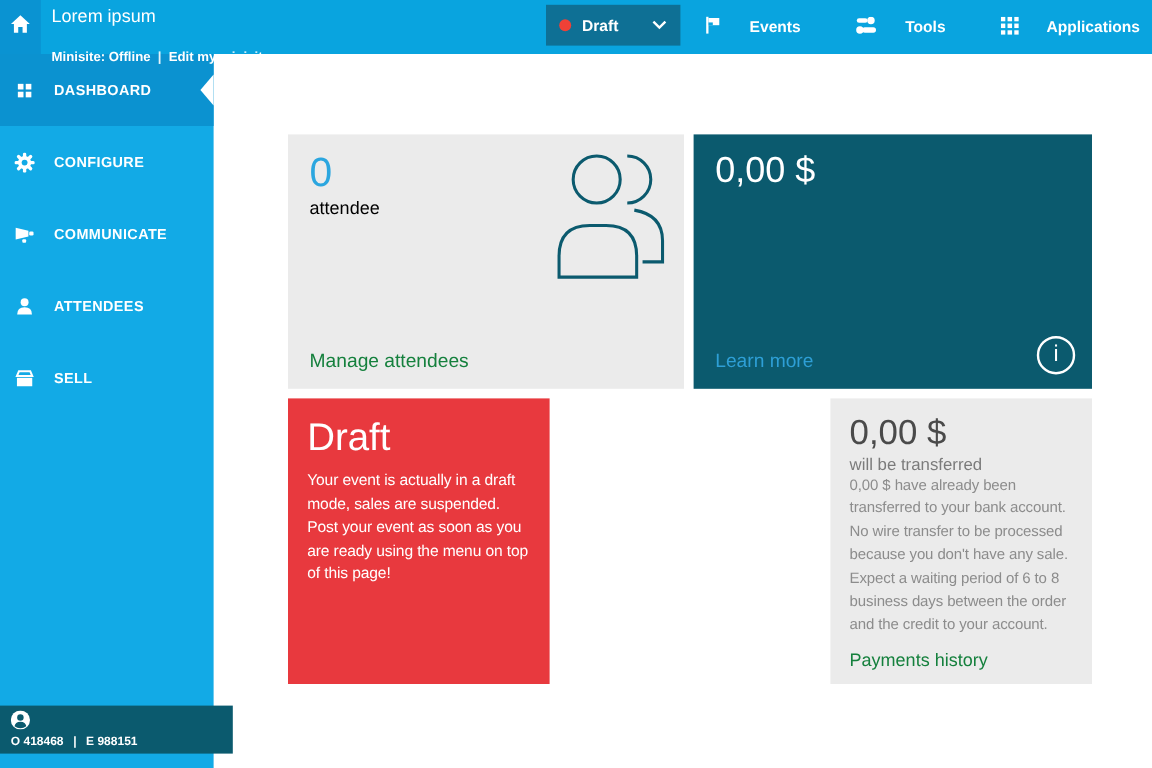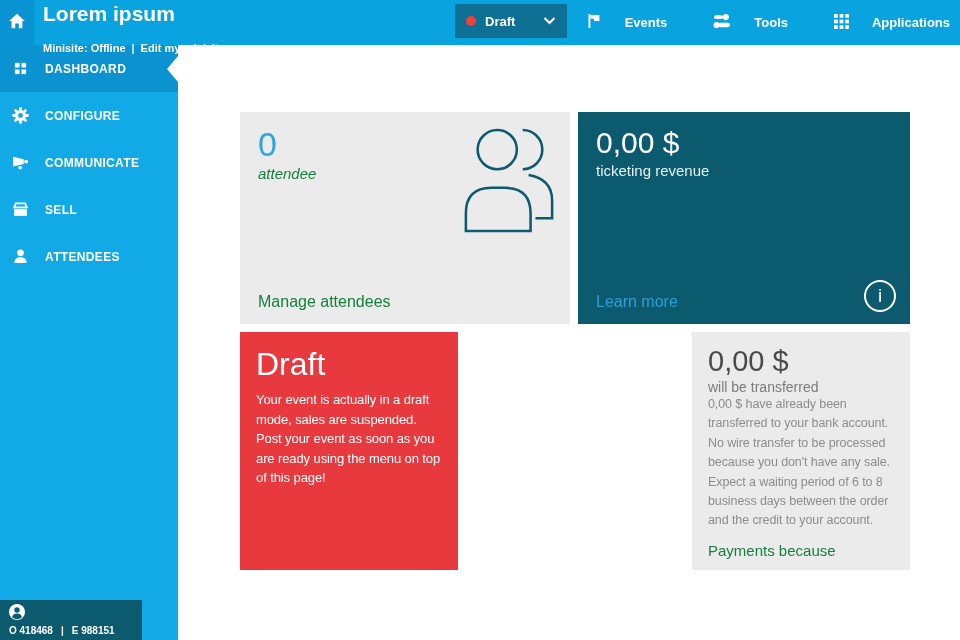--- a/index.html
+++ b/index.html
@@ -4,51 +4,51 @@
 <style>
   html,body{margin:0;padding:0;width:960px;height:640px;overflow:hidden;
     font-family:"Liberation Sans",sans-serif;background:#fff;position:relative;}
   *{box-sizing:border-box;}
 
   
   .topbar{position:absolute;left:0;top:0;width:960px;height:45px;background:#09A4DF;color:#fff;z-index:5;}
   .home-tile{position:absolute;left:0;top:0;width:34px;height:45px;background:#0A93D2;
     display:flex;align-items:center;justify-content:center;cursor:pointer;}
   .tb-titles{position:absolute;left:43px;top:5px;}
-  .tb-title{font-size:21px;font-weight:700;line-height:18px;}
+  .tb-title{font-size:15px;font-weight:400;line-height:18px;}
   .tb-sub{font-size:11px;font-weight:600;margin-top:19px;display:flex;gap:6px;align-items:center;}
   .tb-sub .sep{opacity:.9;}
   .tb-sub a{color:#fff;text-decoration:none;cursor:pointer;text-align:right;}
   .status-dropdown{position:absolute;left:455px;top:4px;width:112px;height:34px;background:#0E7095;
     display:flex;align-items:center;gap:9px;padding:0 11px;font-size:13px;font-weight:600;cursor:pointer;}
   .dot{width:10px;height:10px;border-radius:50%;background:#F04137;flex:0 0 auto;}
   .chev{margin-left:auto;display:flex;}
   .topnav{position:absolute;right:10px;top:0;height:45px;display:flex;align-items:center;gap:46px;}
   .nav-item{display:flex;align-items:center;gap:23px;font-size:13px;font-weight:600;cursor:pointer;}
 
   
   .sidebar{position:absolute;left:0;top:45px;width:178px;height:595px;background:#12AAE6;z-index:4;}
-  .side-item{position:relative;height:47px;display:flex;align-items:center;gap:16px;padding-left:11px;
+  .side-item{position:relative;height:60px;display:flex;align-items:center;gap:16px;padding-left:11px;
     color:#fff;font-size:12px;font-weight:700;letter-spacing:.35px;cursor:pointer;}
   .side-item.active{background:#0B92D0;}
   .side-item.active::after{content:"";position:absolute;right:0;top:50%;transform:translateY(-50%);
     border-top:13px solid transparent;border-bottom:13px solid transparent;border-right:11px solid #fff;}
   .side-icon{width:18px;height:18px;display:flex;align-items:center;justify-content:center;flex:0 0 auto;}
-  .sidebar-footer{position:absolute;left:0;bottom:0;width:142px;height:40px;background:#0B5A6E;color:#fff;}
+  .sidebar-footer{position:absolute;left:0;bottom:12px;width:194px;height:40px;background:#0B5A6E;color:#fff;}
   .footer-avatar{position:absolute;left:9px;top:4px;display:flex;}
   .footer-ids{position:absolute;left:9px;bottom:4px;display:flex;gap:8px;font-size:10px;font-weight:600;}
 
   
   .content{position:absolute;left:178px;top:45px;width:782px;height:595px;background:#fff;}
   .card{position:absolute;}
   .card-link{position:absolute;left:18px;bottom:13px;font-size:16px;color:#15803d;cursor:pointer;}
 
   .card-attendees{left:62px;top:67px;width:330px;height:212px;background:#EBEBEB;padding:13px 18px;}
   .big-num{font-size:34px;color:#2BA6DF;line-height:38px;}
-  .muted-label{font-size:15px;color:#15803d;margin-top:2px;font-style:italic;}
+  .muted-label{font-size:15px;color:#000000;margin-top:2px;}
   .people-svg{position:absolute;top:13px;right:12px;}
 
   .card-revenue{left:400px;top:67px;width:332px;height:212px;background:#0B5A6E;color:#fff;padding:13px 18px;}
   .rev-num{font-size:30px;line-height:36px;}
   .rev-label{font-size:15px;color:#E9F1F3;margin-top:1px;}
   .card-revenue .card-link{color:#2E9FD6;margin-top:16px;}
   .info-badge{position:absolute;right:14px;bottom:12px;width:32px;height:32px;border:2px solid #fff;
     border-radius:50%;display:flex;align-items:center;justify-content:center;font-size:19px;color:#fff;cursor:pointer;}
 
   .red-card{background:#E8393E;color:#fff;width:218px;height:238px;top:287px;padding:12px 16px;}
@@ -168,35 +168,35 @@
       <svg width="17" height="17" viewBox="0 0 16 16" fill="#fff">
           <polygon points="1,2.6 11,5 11,9.4 1,11.8"></polygon>
           <rect x="11.6" y="5.6" width="3.4" height="3.2" rx="1"></rect>
           <rect x="6.2" y="11.6" width="3" height="2.8" rx="0.8"></rect>
         </svg>
     </span>
     <span>COMMUNICATE</span>
   </div>
   <div class="side-item">
     <span class="side-icon">
+      <svg width="17" height="17" viewBox="0 0 16 16" fill="#fff">
+          <circle cx="8" cy="4.6" r="3.1"></circle>
+          <path d="M2.2 14.2 q0 -5.6 5.8 -5.6 q5.8 0 5.8 5.6 z"></path>
+        </svg>
+    </span>
+    <span>ATTENDEES</span>
+  </div>
+  <div class="side-item">
+    <span class="side-icon">
       <svg width="17" height="17" viewBox="0 0 16 16">
           <polygon points="3.6,2.2 12.4,2.2 14,6 2,6" fill="none" stroke="#fff" stroke-width="1.6"></polygon>
           <rect x="2" y="7.4" width="12" height="6.6" fill="#fff"></rect>
         </svg>
     </span>
     <span>SELL</span>
-  </div>
-  <div class="side-item">
-    <span class="side-icon">
-      <svg width="17" height="17" viewBox="0 0 16 16" fill="#fff">
-          <circle cx="8" cy="4.6" r="3.1"></circle>
-          <path d="M2.2 14.2 q0 -5.6 5.8 -5.6 q5.8 0 5.8 5.6 z"></path>
-        </svg>
-    </span>
-    <span>ATTENDEES</span>
   </div>
 
   <div class="sidebar-footer">
     <span class="footer-avatar">
       <svg width="16" height="16" viewBox="0 0 16 16">
           <circle cx="8" cy="8" r="8" fill="#fff"></circle>
           <circle cx="8" cy="6" r="2.7" fill="#0B5A6E"></circle>
           <path d="M3.1 13.3 q0.5 -3.9 4.9 -3.9 q4.4 0 4.9 3.9 a8 8 0 0 1 -9.8 0 z" fill="#0B5A6E"></path>
         </svg>
     </span>
@@ -219,34 +219,33 @@
         <path d="M6 108 V90 Q6 64 32 64 H46 Q72 64 72 90 V108 Z"></path>
         <path d="M64 5 a20 20 0 0 1 0 40"></path>
         <path d="M70 51 Q94 55 94 77 V95 H77"></path>
       </svg>
     </span>
     <a class="card-link">Manage attendees</a>
   </section>
 
   <section class="card card-revenue">
     <div class="rev-num">0,00 $</div>
-    <div class="rev-label">ticketing revenue</div>
     <a class="card-link">Learn more</a>
     <div class="info-badge">i</div>
   </section>
 
   <section class="card red-card card-draft">
     <div class="red-title">Draft</div>
     <div class="red-body">Your event is actually in a draft mode, sales are suspended. Post your event as soon as you are ready using the menu on top of this page!</div>
   </section>
 
 
   <section class="card card-transfer">
     <div class="gray-title">0,00 $</div>
     <div class="gray-sub">will be transferred</div>
     <div class="gray-body">
       <span>0,00 $ have already been transferred to your bank account. No wire transfer to be processed because you don't have any sale.</span><br>
       <span>Expect a waiting period of 6 to 8 business days between the order and the credit to your account.</span>
     </div>
-    <a class="card-link">Payments because</a>
+    <a class="card-link">Payments history</a>
   </section>
 
 </main>
 
 </body></html>

